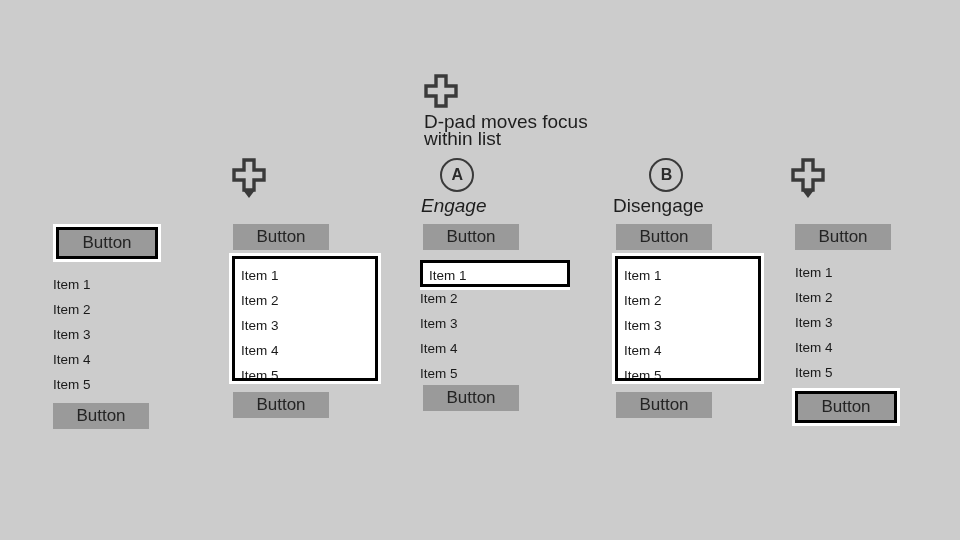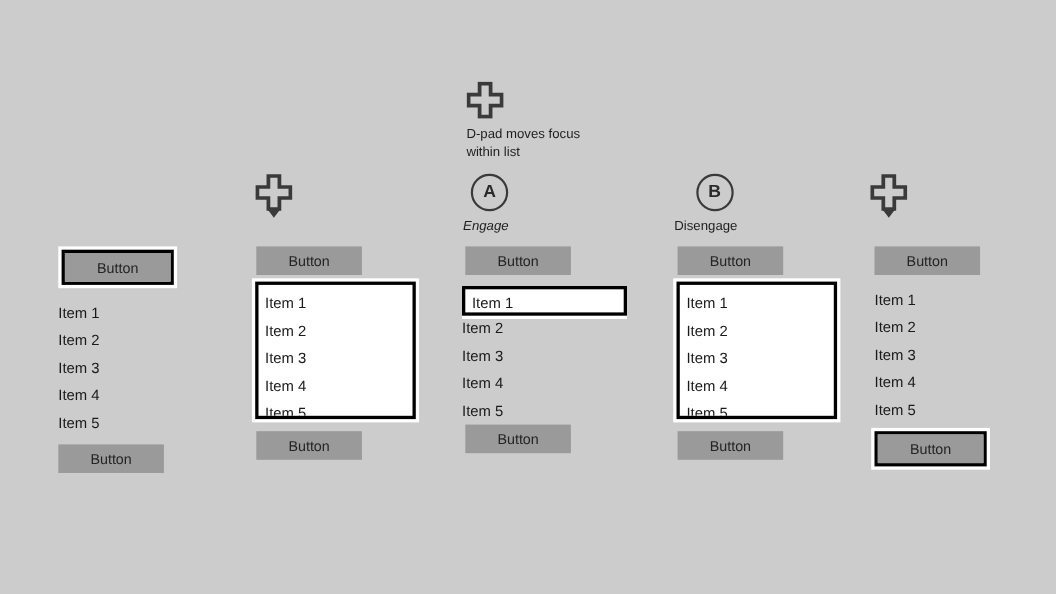--- a/index.html
+++ b/index.html
@@ -25,21 +25,21 @@
   .annot {
     position: absolute;
     display: flex;
     flex-direction: column;
     align-items: flex-start;
   }
   .annot-center {
     align-items: center;
   }
   .annot-label {
-    font-size: 12px;
+    font-size: 19px;
     line-height: 17px;
     color: #1e1e1e;
     white-space: pre-line;
     margin-top: 5px;
   }
 
   
   .dpad {
     position: relative;
     width: 34px;
@@ -102,21 +102,21 @@
   .plain > .inner-ring {
     border: 0;
     display: block;
   }
 
   .btn {
     width: 96px;
     height: 26px;
     background: #9a9a9a;
     color: #242424;
-    font-size: 13px;
+    font-size: 17px;
     display: flex;
     align-items: center;
     justify-content: center;
     box-sizing: border-box;
     user-select: none;
   }
 
   .listbox {
     width: 140px;
     height: 119px;

